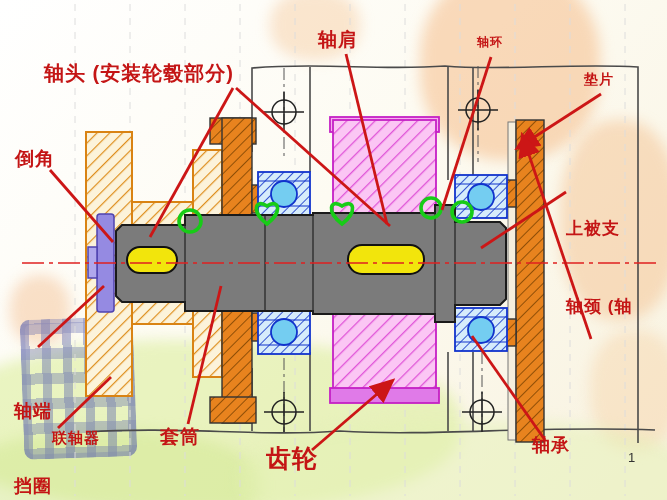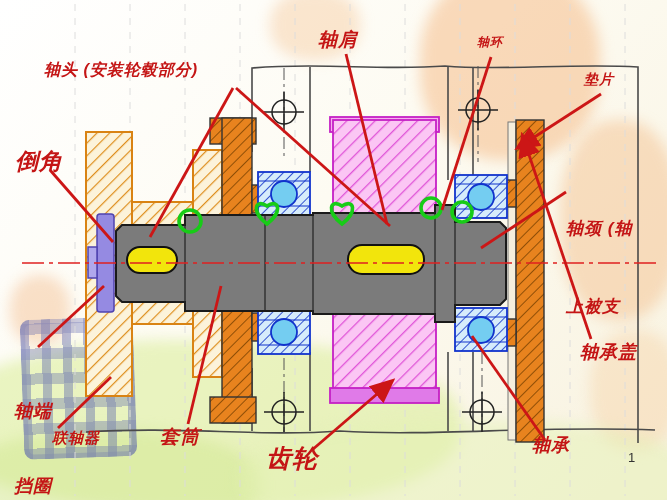--- a/index.html
+++ b/index.html
@@ -15,21 +15,21 @@
   .wave1{left:-60px;top:340px;width:520px;height:170px;background:rgba(216,236,150,.55);}
   .wave2{left:240px;top:420px;width:460px;height:120px;background:rgba(228,242,180,.50);}
   .wave3{left:-40px;top:430px;width:300px;height:110px;background:rgba(206,230,140,.45);}
   .seal-blue{position:absolute;left:22px;top:318px;width:113px;height:140px;border-radius:10px;
     transform:rotate(-2deg);opacity:.65;
     background-image:
       repeating-linear-gradient(90deg,rgba(82,92,172,.60) 0 9px,transparent 9px 21px),
       repeating-linear-gradient(0deg,rgba(82,92,172,.50) 0 11px,transparent 11px 25px);
     box-shadow:inset 0 0 0 5px rgba(82,92,172,.45);}
   svg{position:absolute;inset:0;}
-  .lbl{position:absolute;color:#c41515;font-weight:bold;letter-spacing:1px;white-space:pre;font-style:italic;}
+  .lbl{position:absolute;color:#c41515;font-weight:bold;letter-spacing:1px;white-space:pre;}
   .pg{position:absolute;color:#333;font-weight:normal;}
 </style>
 </head>
 <body>
 
 <div id="slide">
 
   <div class="bg-tint"></div>
   <div class="blob wm-o1"></div>
   <div class="blob wm-o2"></div>
@@ -207,30 +207,29 @@
       <line x1="566" y1="192" x2="481" y2="248"></line>
       <line x1="591" y1="339" x2="523" y2="137" marker-end="url(#ah)"></line>
       <line x1="545" y1="440" x2="472" y2="336"></line>
       <line x1="38" y1="347" x2="104" y2="286"></line>
       <line x1="58" y1="428" x2="111" y2="377"></line>
       <line x1="188" y1="424" x2="221" y2="286"></line>
       <line x1="312" y1="450" x2="391" y2="382" marker-end="url(#ah)"></line>
     </g>
   </svg>
 
-  <div class="lbl" style="left:44px;top:60px;font-size:16px;text-align:right;">轴头 (安装轮毂部分)</div>
+  <div class="lbl" style="left:44px;top:60px;font-size:20px;text-align:right;">轴头 (安装轮毂部分)</div>
   <div class="lbl" style="left:318px;top:27px;font-size:19px;">轴肩</div>
   <div class="lbl" style="left:477px;top:34px;font-size:12px;">轴环</div>
   <div class="lbl" style="left:584px;top:71px;font-size:14px;">垫片</div>
-  <div class="lbl" style="left:15px;top:146px;font-size:23px;">倒角</div>
+  <div class="lbl" style="left:15px;top:146px;font-size:19px;">倒角</div>
   <div class="lbl" style="left:566px;top:164px;font-size:17px;line-height:26px;">
+    <div>上被支</div>
     <div>轴颈 (轴</div>
-    <div>上被支</div>
   </div>
-  <div class="lbl" style="left:580px;top:340px;font-size:18px;">轴承盖</div>
   <div class="lbl" style="left:14px;top:349px;font-size:18px;line-height:25px;">
     <div>轴端</div>
     <div>挡圈</div>
   </div>
   <div class="lbl" style="left:16px;top:429px;font-size:15px;margin-left:36px;">联轴器</div>
   <div class="lbl" style="left:160px;top:424px;font-size:19px;">套筒</div>
   <div class="lbl" style="left:266px;top:442px;font-size:25px;">齿轮</div>
   <div class="lbl" style="left:532px;top:433px;font-size:18px;text-align:center;">轴承</div>
   <div class="pg" style="left:628px;top:450px;font-size:13px;">1</div>
 

